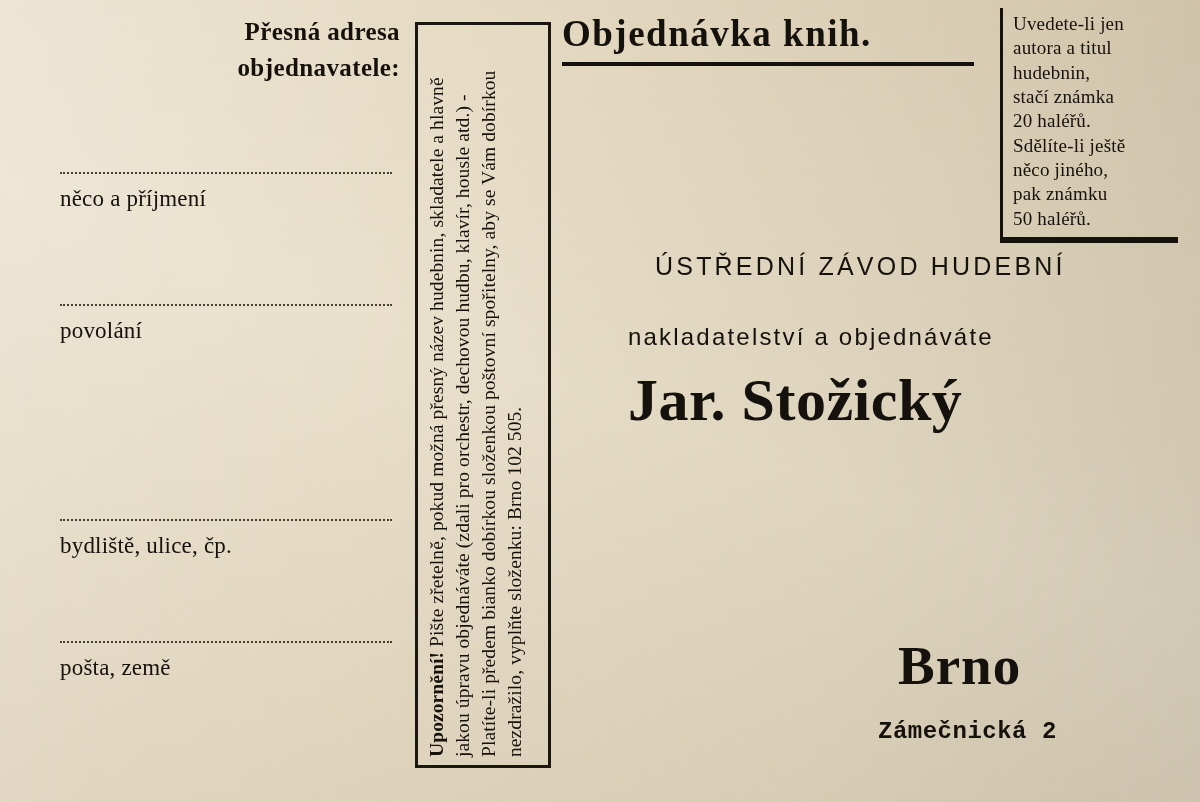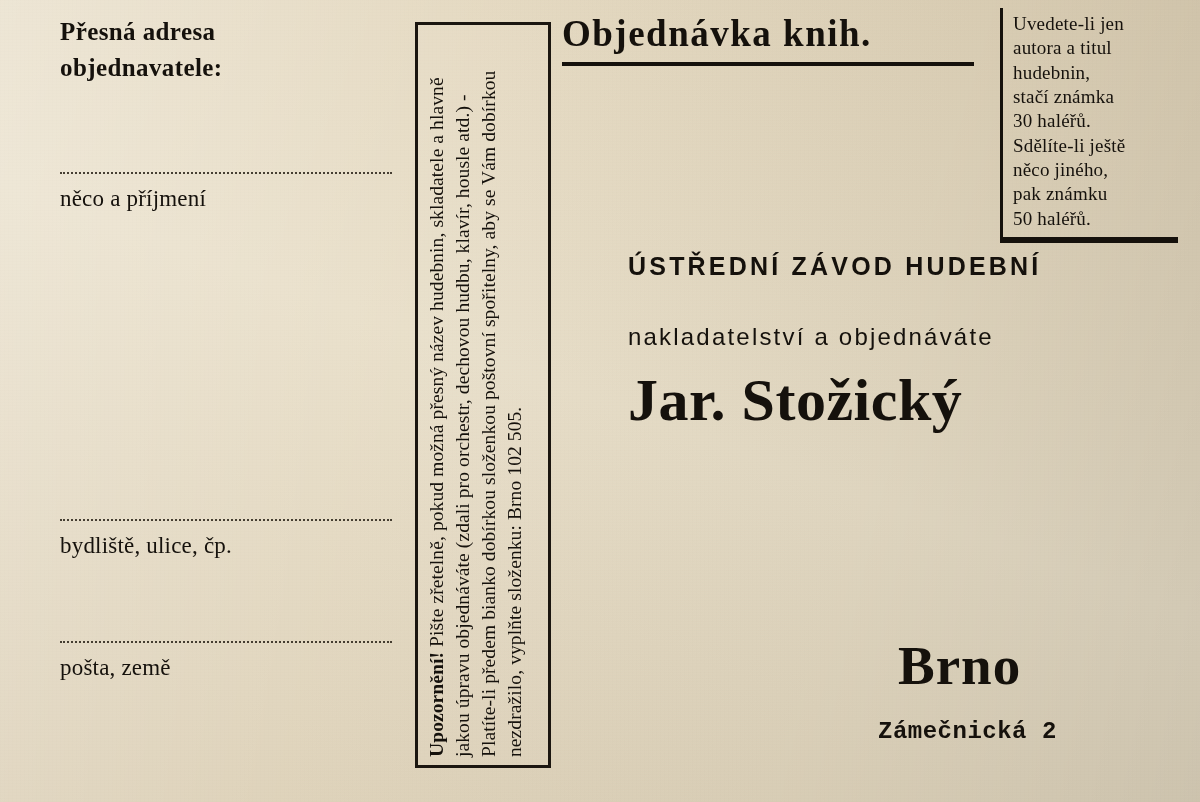--- a/index.html
+++ b/index.html
@@ -39,20 +39,21 @@
     top: 14px;
     width: 340px;
     height: 770px;
   }
   .addr-title {
     font-family: "Liberation Serif", serif;
     font-weight: bold;
     font-size: 25px;
     line-height: 1.42;
     letter-spacing: 0.4px;
+    text-align: right;
   }
   .addr-field {
     position: absolute;
     left: 0;
     width: 332px;
   }
   .dotline {
     border-top: 2px dotted #2a2318;
     height: 0;
     width: 100%;
@@ -142,23 +143,24 @@
 
   
   .company {
     position: absolute;
     left: 628px;
     top: 252px;
     width: 520px;
   }
   .company-line1 {
     font-family: "Liberation Sans", sans-serif;
-    font-weight: bold;
+    font-weight: normal;
     font-size: 25px;
     letter-spacing: 3.2px;
+    margin-left: 27px;
   }
   .company-line2 {
     font-family: "Liberation Sans", sans-serif;
     font-size: 24px;
     letter-spacing: 2.2px;
     margin-top: 42px;
   }
   .company-name {
     font-family: "Liberation Serif", serif;
     font-weight: bold;
@@ -197,20 +199,24 @@
     <div class="addr-title">
       <div>Přesná adresa</div>
       <div>objednavatele:</div>
     </div>
 
     <div class="addr-field" style="top:158px;">
       <div class="dotline"></div>
       <div class="field-label">něco a příjmení</div>
     </div>
 
+    <div class="addr-field" style="top:290px;">
+      <div class="dotline"></div>
+      <div class="field-label">povolání</div>
+    </div>
 
     <div class="addr-field" style="top:627px;">
       <div class="dotline"></div>
       <div class="field-label">pošta, země</div>
     </div>
 
     <div class="addr-field" style="top:505px;">
       <div class="dotline"></div>
       <div class="field-label">bydliště, ulice, čp.</div>
     </div>
@@ -225,21 +231,21 @@
   </div>
 
   <div class="order-heading">Objednávka knih.</div>
   <div class="order-rule"></div>
 
   <div class="stamp-note">
     <p>Uvedete-li jen
 autora a titul
 hudebnin,
 stačí známka
-30 haléřů.
+20 haléřů.
 Sdělíte-li ještě
 něco jiného,
 pak známku
 50 haléřů.</p>
   </div>
 
   <div class="company">
     <div class="company-line1">ÚSTŘEDNÍ ZÁVOD HUDEBNÍ</div>
     <div class="company-line2">nakladatelství a objednáváte</div>
     <div class="company-name">Jar. Stožický</div>

